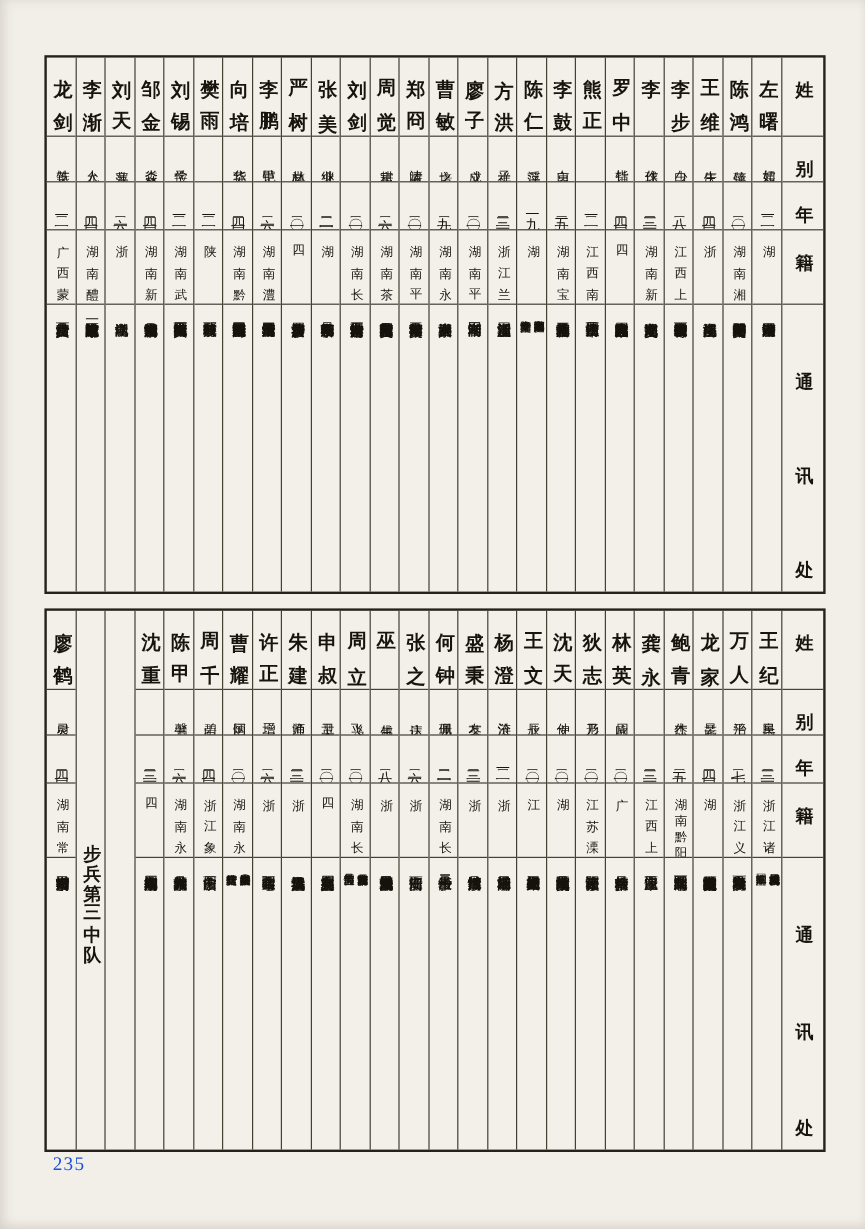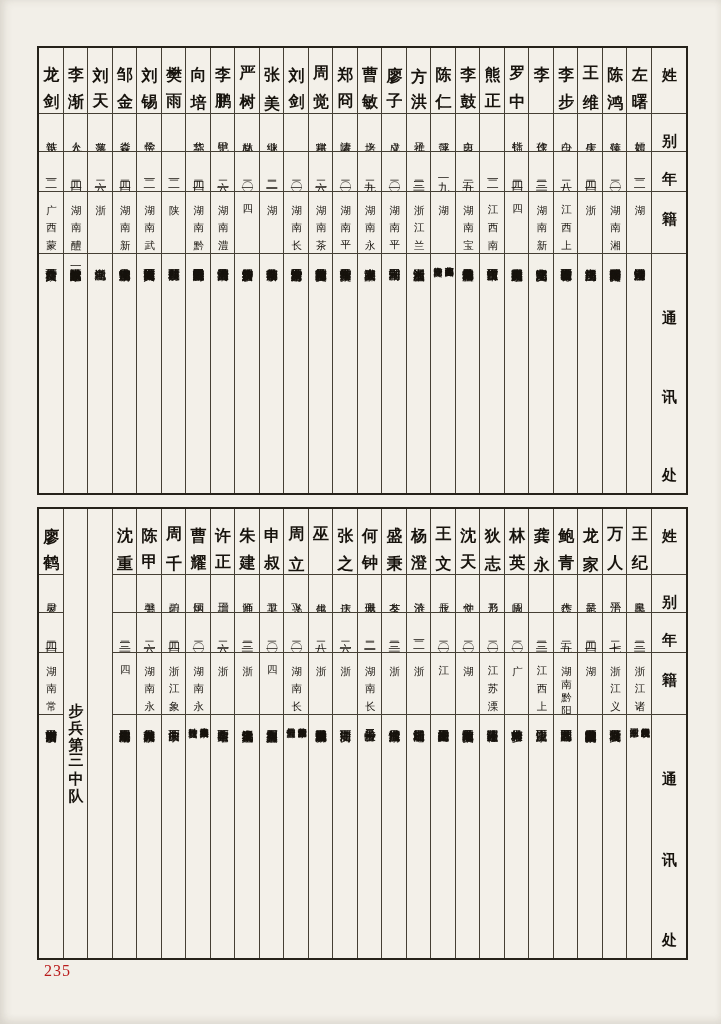--- a/index.html
+++ b/index.html
@@ -60,21 +60,21 @@
   .addr-small{font-size:9px;line-height:1.25;}
   .hdr-text{font-size:15px;font-weight:bold;padding:7px 0;}
   .hdr-addr-text{padding:38px 0;}
   .section-label{
     font-size:15px;font-weight:bold;
     letter-spacing:17px;
     padding-top:17px;
   }
   .page-number{
     position:absolute;left:44px;top:962px;
-    font-size:16px;color:#b91c1c;
+    font-size:16px;color:#1d4ed8;
     letter-spacing:1px;
   }
 </style>
 </head>
 <body>
 
 <div class="page">
   <div class="ctable ctable-top" id="table-0">
       <div class="col header">
         <div class="cell h-name">

